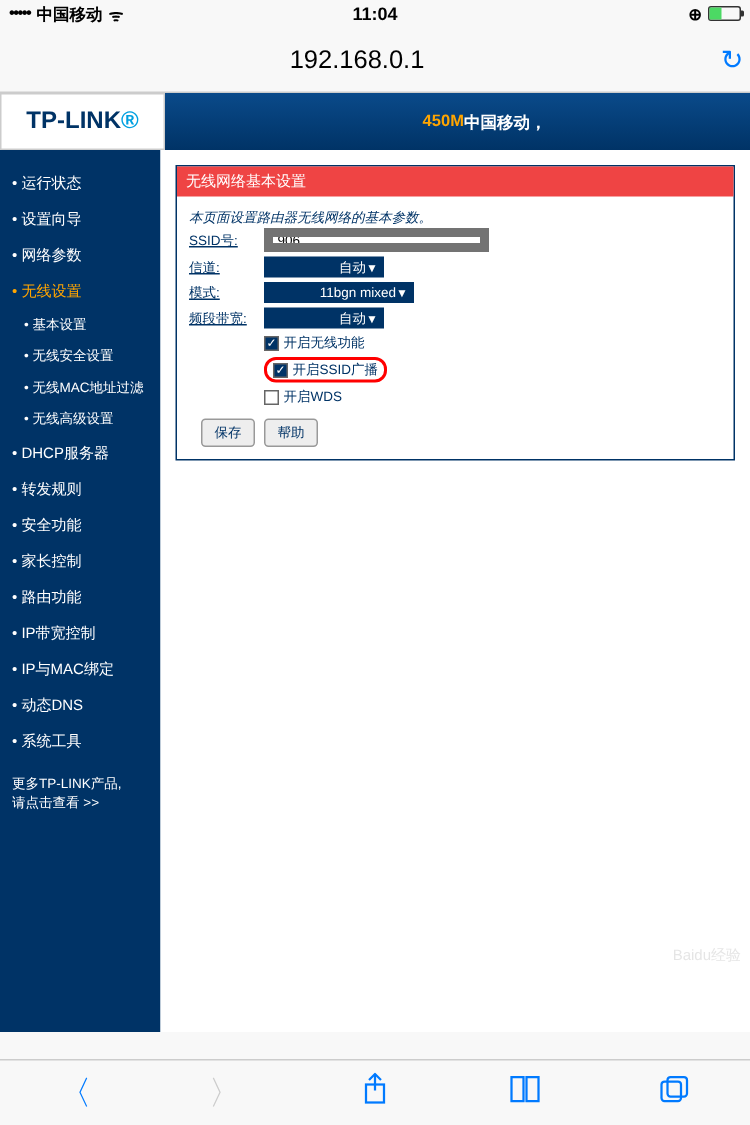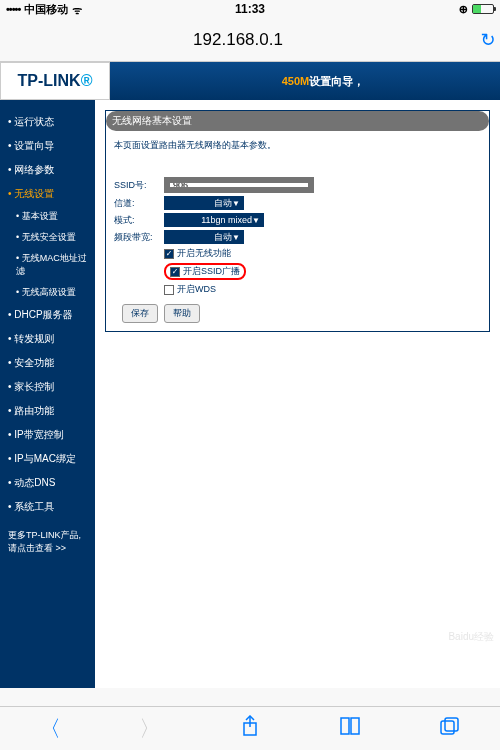--- a/index.html
+++ b/index.html
@@ -15,33 +15,33 @@
 .nav-bar { height: 44px; background: #f8f8f8; border-bottom: 1px solid #ccc; display: flex; align-items: center; padding: 0 0; }
 .url-bar { flex: 1; text-align: center; font-size: 17px; color: #000; }
 .reload { width: 24px; text-align: center; font-size: 18px; color: #007aff; }
 .content { height: 626px; background: #fff; overflow: hidden; position: relative; }
 .banner { display: flex; height: 38px; background: linear-gradient(#0a4a8a, #003366); }
 .logo-box { width: 110px; background: #fff; display: flex; align-items: center; justify-content: center; font-weight: bold; font-size: 16px; color: #003366; border: 1px solid #ccc; }
 .logo-accent { color: #00a0e0; }
 .banner-text { flex: 1; display: flex; align-items: center; justify-content: center; font-size: 11px; color: #fff; font-weight: bold; }
 .banner-yellow { color: #ffa500; margin-left: 36px; }
 .main { display: flex; height: 588px; }
-.sidebar { width: 95px; background: #003366; padding-top: 10px; }
+.sidebar { width: 107px; background: #003366; padding-top: 10px; }
 .side-item { color: #fff; font-size: 10px; padding: 5px 8px; cursor: pointer; }
 .side-item::before { content: '• '; }
 .side-sub { color: #fff; font-size: 9px; padding: 4px 8px 4px 16px; cursor: pointer; }
 .side-sub::before { content: '• '; }
 .side-item.active { color: #ffa500; }
 .side-footer { color: #fff; font-size: 9px; padding: 10px 8px; line-height: 1.4; }
 .panel-area { flex: 1; background: #fff; padding: 10px; }
 .panel { border: 1px solid #003366; width: 100%; background: #fff; }
-.panel-header { background: #737373; color: #fff; font-size: 10px; padding: 3px 6px; border-radius: 10px; }
+.panel-header { background: #ef4444; color: #fff; font-size: 10px; padding: 3px 6px; }
 .panel-body { padding: 8px; font-size: 10px; color: #003366; }
-.panel-desc { margin-bottom: 25px; font-size: 9px; }
-.form-row { display: flex; align-items: center; margin-bottom: 3px; }
+.panel-desc { margin-bottom: 0; font-size: 9px; font-style: italic; }
+.form-row { display: flex; align-items: center; margin-bottom: 3px; text-decoration: underline; }
 .form-label { width: 50px; font-size: 9px; color: #003366; }
 .text-input { border: 6px solid #737373; font-size: 9px; padding: 1px 3px; width: 150px; height: 16px; }
 .select { background: #003366; color: #fff; font-size: 9px; padding: 1px 4px; width: 80px; height: 14px; display: flex; align-items: center; justify-content: flex-end; }
 .select-arrow { font-size: 8px; }
 .select-wide { width: 100px; }
 .checkbox-row { display: flex; align-items: center; margin-bottom: 3px; padding-left: 50px; gap: 3px; }
 .checkbox { width: 10px; height: 10px; border: 1px solid #666; background: #003366; color: #fff; font-size: 8px; display: flex; align-items: center; justify-content: center; }
 .checkbox.unchecked { background: #fff; }
 .checkbox-label { font-size: 9px; color: #003366; }
 .highlight { border: 2px solid red; border-radius: 8px; padding: 0 4px; display: inline-flex; align-items: center; gap: 3px; }
@@ -54,21 +54,21 @@
 </style>
 </head>
 <body>
 
 <div class="status-bar">
   <div class="status-left">
     <span class="dots">•••••</span>
     <span>中国移动</span>
     <span>ᯤ</span>
   </div>
-  <div class="status-center">11:33</div>
+  <div class="status-center">11:04</div>
   <div class="status-right">
     <span>⊕</span>
     <div class="battery">
         <div class="battery-fill"></div>
       </div>
   </div>
 </div>
 
 <div class="nav-bar">
   <div class="url-bar">192.168.0.1</div>
@@ -76,21 +76,21 @@
 </div>
 
 <div class="content">
   <div class="banner">
     <div class="logo-box">
         <span>TP-LINK</span>
         <span class="logo-accent">®</span>
       </div>
     <div class="banner-text">
       <span class="banner-yellow">450M</span>
-        <span>设置向导，</span>
+        <span>中国移动，</span>
     </div>
   </div>
   <div class="main">
     <div class="sidebar">
       <div class="side-item">运行状态</div>
       <div class="side-item">设置向导</div>
       <div class="side-item">网络参数</div>
       <div class="side-item active">无线设置</div>
       <div class="side-sub">基本设置</div>
       <div class="side-sub">无线安全设置</div>

